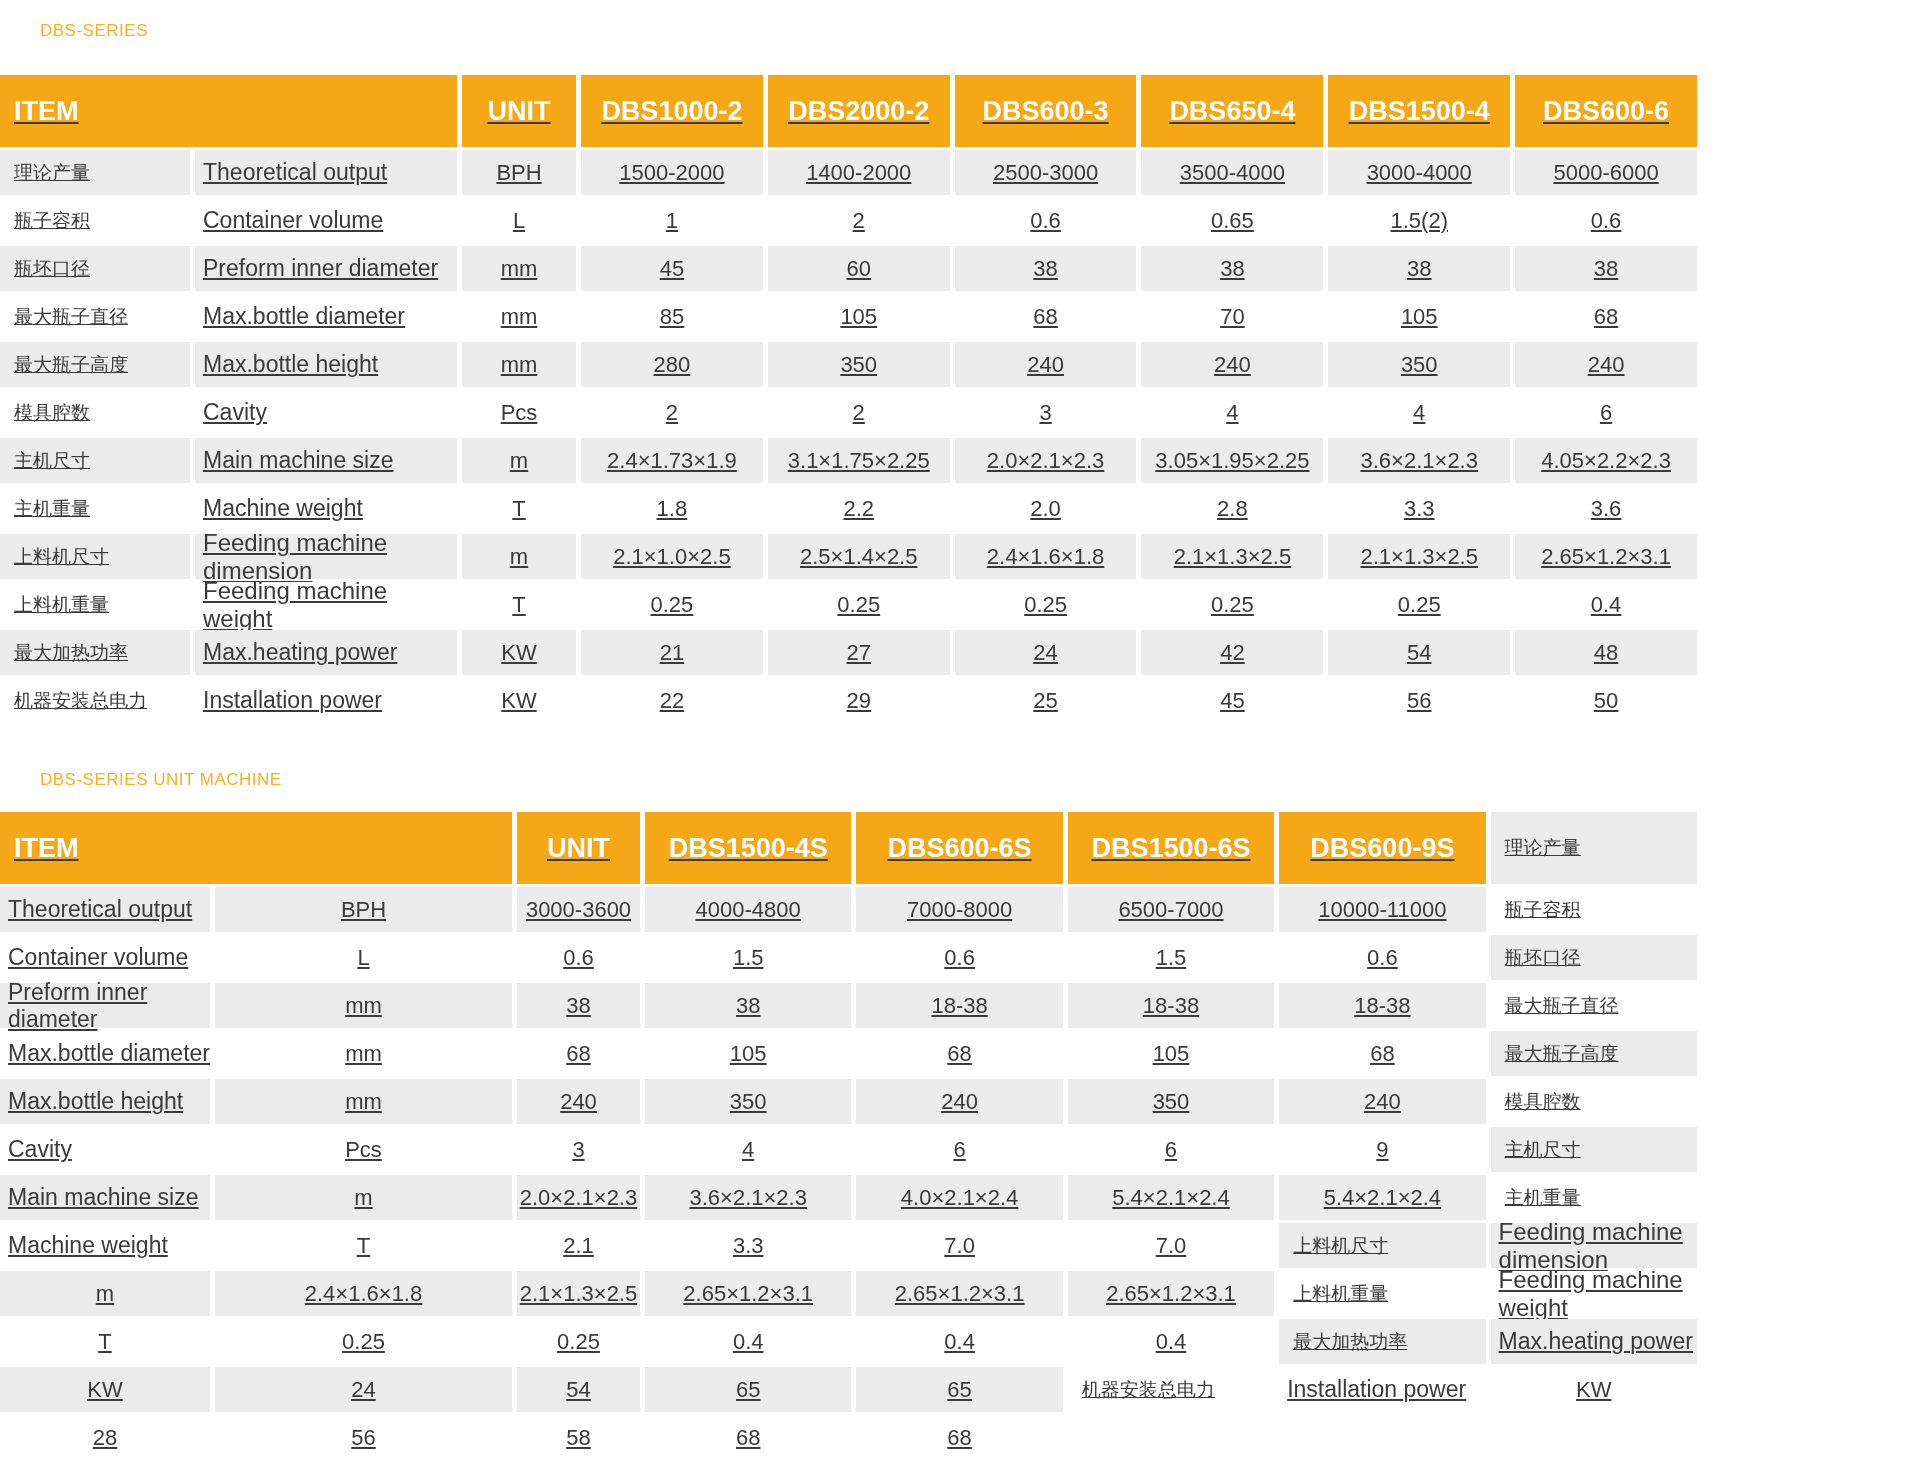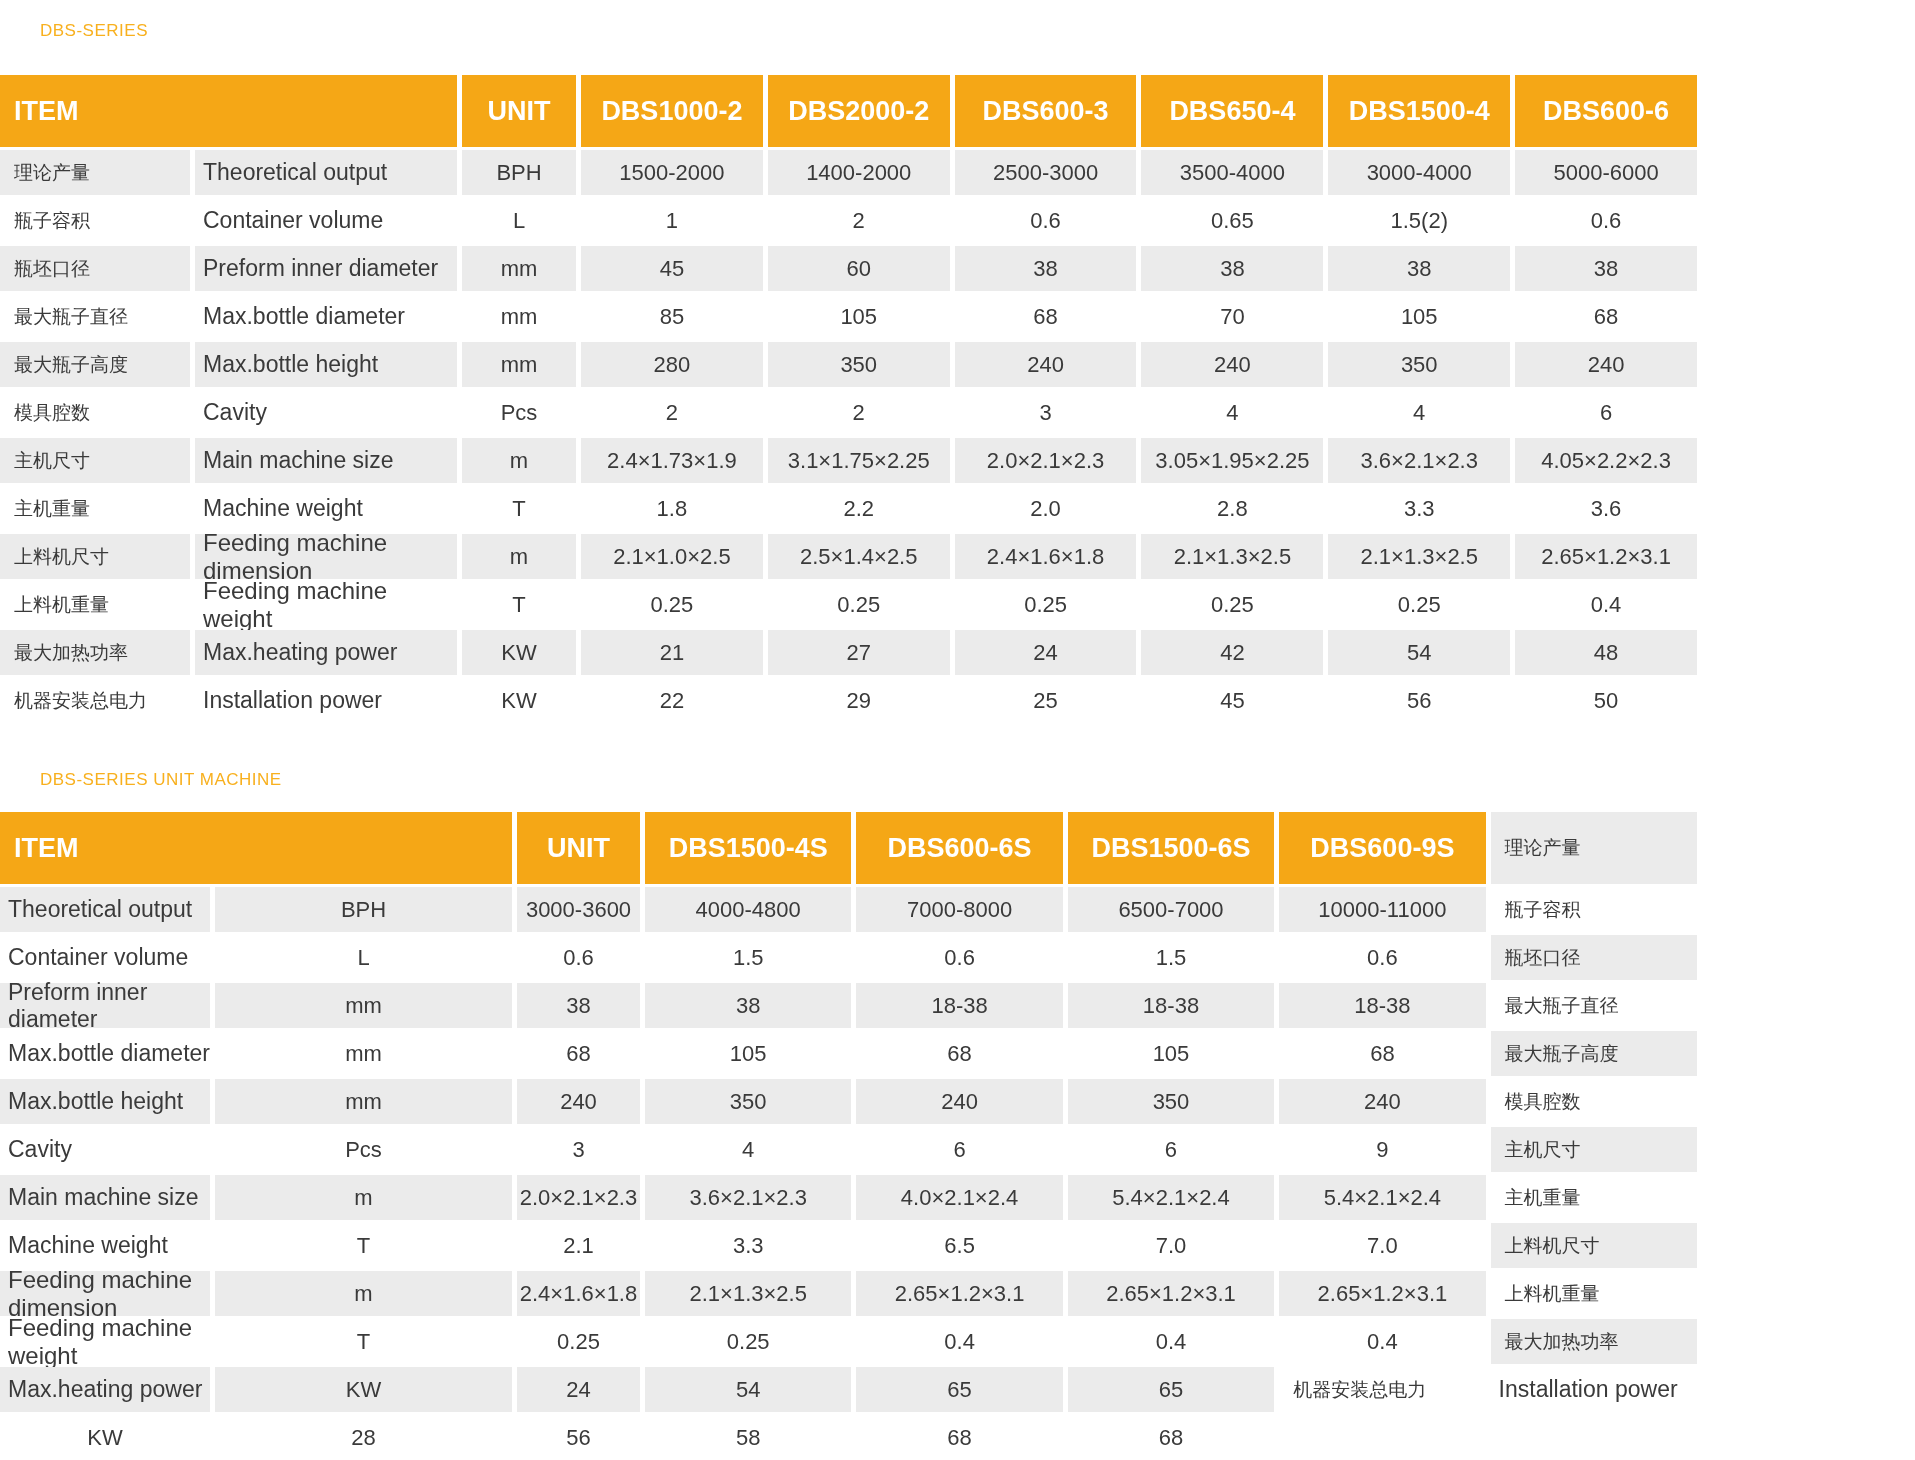--- a/index.html
+++ b/index.html
@@ -26,20 +26,21 @@
   #section-1 .section-title{margin-top:16px;}
   #section-2 .section-title{margin-top:42px;}
   #section-1 .spec-table{margin-top:29px;}
   #section-2 .spec-table{margin-top:17px;}
   .spec-table{
     display:grid;
     width:1697px;
     column-gap:5px;row-gap:3px;
     grid-auto-rows:45px;
     grid-template-rows:72px;
+    text-decoration:underline;
   }
   .t1{grid-template-columns:190px 262px 114px repeat(6,1fr);}
   .t2{grid-template-columns:210px 297px 123px repeat(5,1fr);}
   .th{
     background:var(--accent);
     color:#fff;font-weight:bold;font-size:27px;
     display:flex;align-items:center;justify-content:center;
   }
   .th-item{
     grid-column:1 / span 2;
@@ -245,21 +246,20 @@
         <div class="cell cell-center shaded">2.0×2.1×2.3</div>
         <div class="cell cell-center shaded">3.6×2.1×2.3</div>
         <div class="cell cell-center shaded">4.0×2.1×2.4</div>
         <div class="cell cell-center shaded">5.4×2.1×2.4</div>
         <div class="cell cell-center shaded">5.4×2.1×2.4</div>
         <div class="cell cell-cn">主机重量</div>
         <div class="cell cell-en">Machine weight</div>
         <div class="cell cell-center">T</div>
         <div class="cell cell-center">2.1</div>
         <div class="cell cell-center">3.3</div>
-        <div class="cell cell-center">6.5</div>
         <div class="cell cell-center">7.0</div>
         <div class="cell cell-center">7.0</div>
         <div class="cell cell-cn shaded">上料机尺寸</div>
         <div class="cell cell-en small shaded">Feeding machine dimension</div>
         <div class="cell cell-center shaded">m</div>
         <div class="cell cell-center shaded">2.4×1.6×1.8</div>
         <div class="cell cell-center shaded">2.1×1.3×2.5</div>
         <div class="cell cell-center shaded">2.65×1.2×3.1</div>
         <div class="cell cell-center shaded">2.65×1.2×3.1</div>
         <div class="cell cell-center shaded">2.65×1.2×3.1</div>

